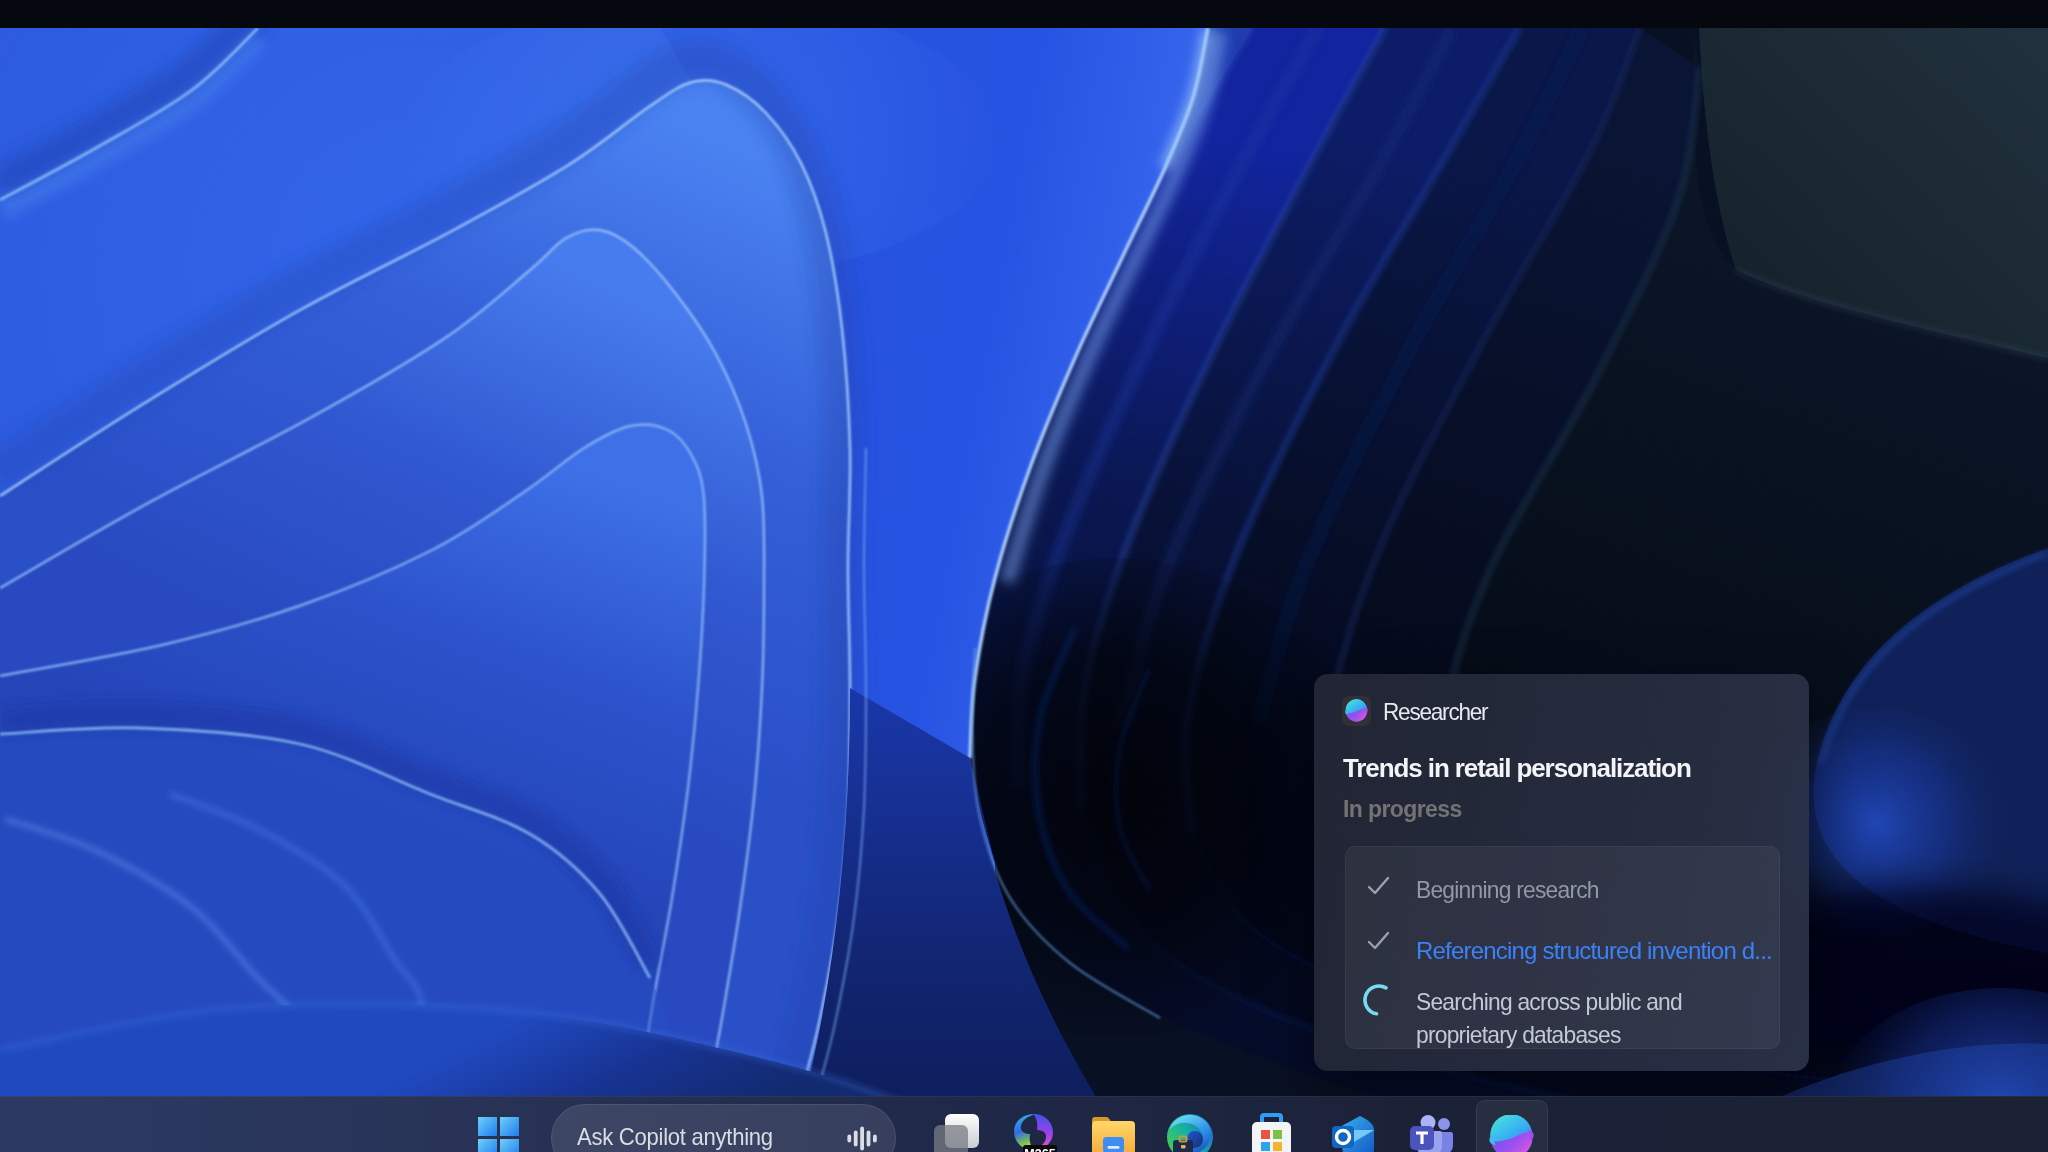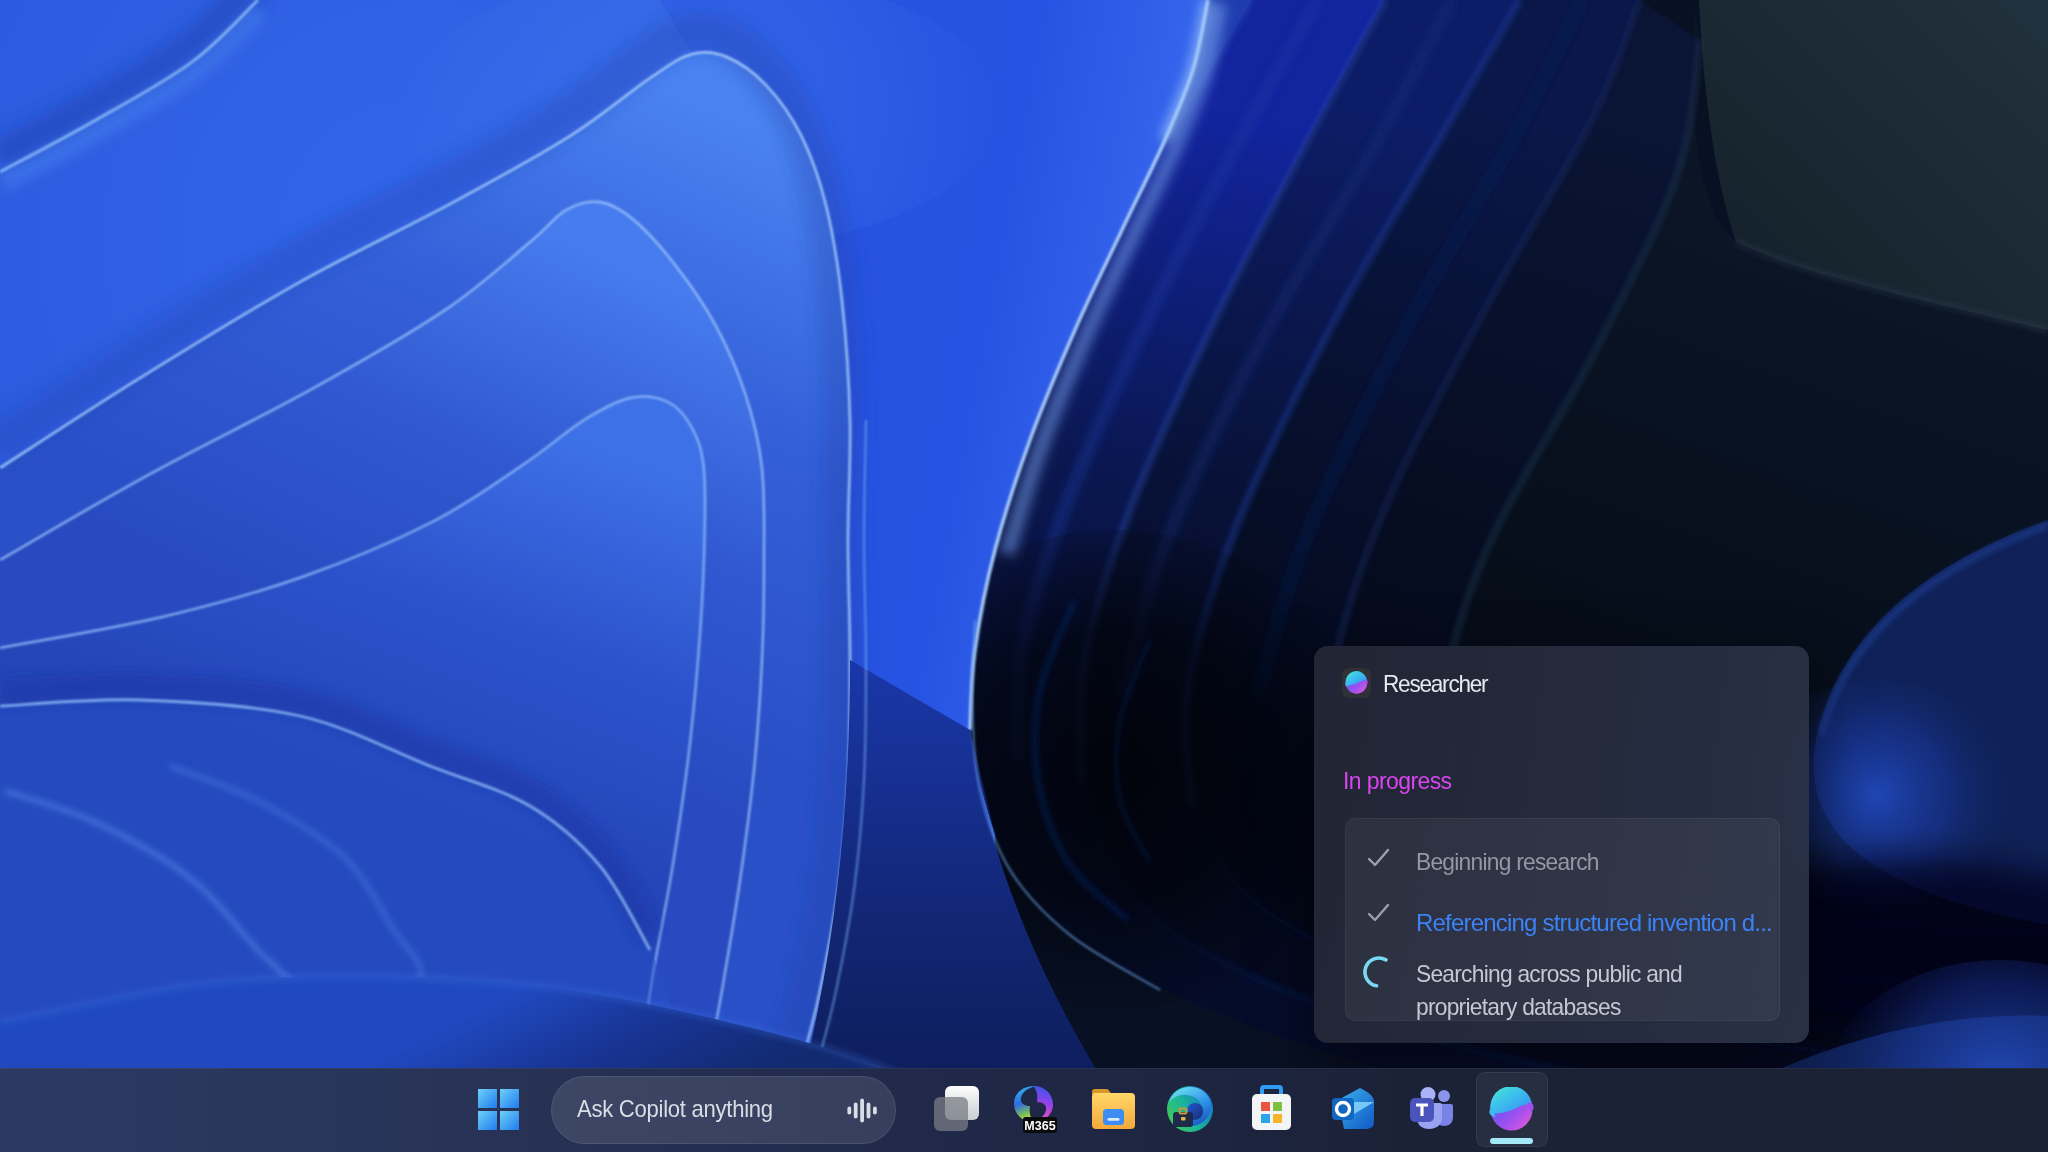--- a/index.html
+++ b/index.html
@@ -1,17 +1,17 @@
 <!DOCTYPE html>
 <html><head>
 <meta charset="utf-8">
 <style>
   html,body{margin:0;padding:0;width:2048px;height:1152px;overflow:hidden;background:#05090f;
     font-family:"Liberation Sans", sans-serif;}
-  #stage{position:absolute;inset:0;width:2048px;height:880px;}
+  #stage{position:absolute;inset:0;width:2048px;height:880px;margin-top:28px;}
   #wall{position:absolute;left:0;top:0;}
   .abs{position:absolute;}
 </style>
 </head>
 <body>
 <div id="stage">
 <svg id="wall" width="2048" height="1152" viewBox="0 0 2048 1152">
 <defs>
 <filter id="blur1" x="-20%" y="-20%" width="140%" height="140%">
           <feGaussianBlur stdDeviation="1"></feGaussianBlur>
@@ -276,21 +276,22 @@
           <stop offset="0.55" stop-color="#9d50f0"></stop>
           <stop offset="1" stop-color="#e55ad8"></stop>
     </linearGradient>
   </defs>
   <circle cx="22.5" cy="22.5" r="21" fill="url(#pb)"></circle>
   <path d="M2.2,26.5 A21,21 0 1 1 43.2,19.2 C37.5,13.8 29,21.5 19.5,24.3 C12.5,26.4 6.3,27.2 2.2,26.5 Z" fill="url(#pt)"></path>
   <path d="M3.5,19.5 C-1.5,23 -0.5,29.5 6.5,30 C5,26.5 4,23 3.5,19.5 Z" fill="#44b7ee"></path>
   <path d="M41.5,25.5 C46.5,22 45.5,15.5 38.5,15 C40,18.5 41,22 41.5,25.5 Z" fill="#9d50f0"></path>
 </svg>
 <div class="abs" id="lbl-researcher" style="left:1383px;top:670px;font-size:24px;letter-spacing:-1.3px;color:#e7e9ed;transform:scaleX(0.94);transform-origin:0 0;">Researcher</div>
-<div class="abs" id="lbl-progress" style="left:1343px;top:768px;font-size:23px;letter-spacing:-0.6px;color:#d946ef;">In progress</div>
+<div class="abs" id="lbl-title" style="left:1343px;top:725px;font-size:26px;font-weight:bold;letter-spacing:-1.1px;color:#f3f4f6;">Trends in retail personalization</div>
+<div class="abs" id="lbl-progress" style="left:1343px;top:768px;font-size:23px;letter-spacing:-0.6px;color:#737373;font-weight:bold;">In progress</div>
 <div class="abs" id="card" style="left:1345px;top:818px;width:435px;height:203px;border-radius:10px;
   background:rgba(255,255,255,0.05);border:1px solid rgba(255,255,255,0.05);box-sizing:border-box;"></div>
 <svg class="abs" style="left:1366px;top:845px" width="25" height="25" viewBox="0 0 25 25">
   <path d="M3,14 L9,20 L22,5" fill="none" stroke="#9aa0ac" stroke-width="2.4" stroke-linecap="round" stroke-linejoin="round"></path>
 </svg>
 <div class="abs" id="lbl-row1" style="left:1416px;top:848px;font-size:24px;letter-spacing:-0.8px;color:#9298a4;transform:scaleX(0.95);transform-origin:0 0;">Beginning research</div>
 <svg class="abs" style="left:1366px;top:900px" width="25" height="25" viewBox="0 0 25 25">
   <path d="M3,14 L9,20 L22,5" fill="none" stroke="#9aa0ac" stroke-width="2.4" stroke-linecap="round" stroke-linejoin="round"></path>
 </svg>
 <div class="abs" id="lbl-row2" style="left:1416px;top:909px;font-size:24px;letter-spacing:-0.8px;color:#3b82f6;">Referencing structured invention d...</div>

